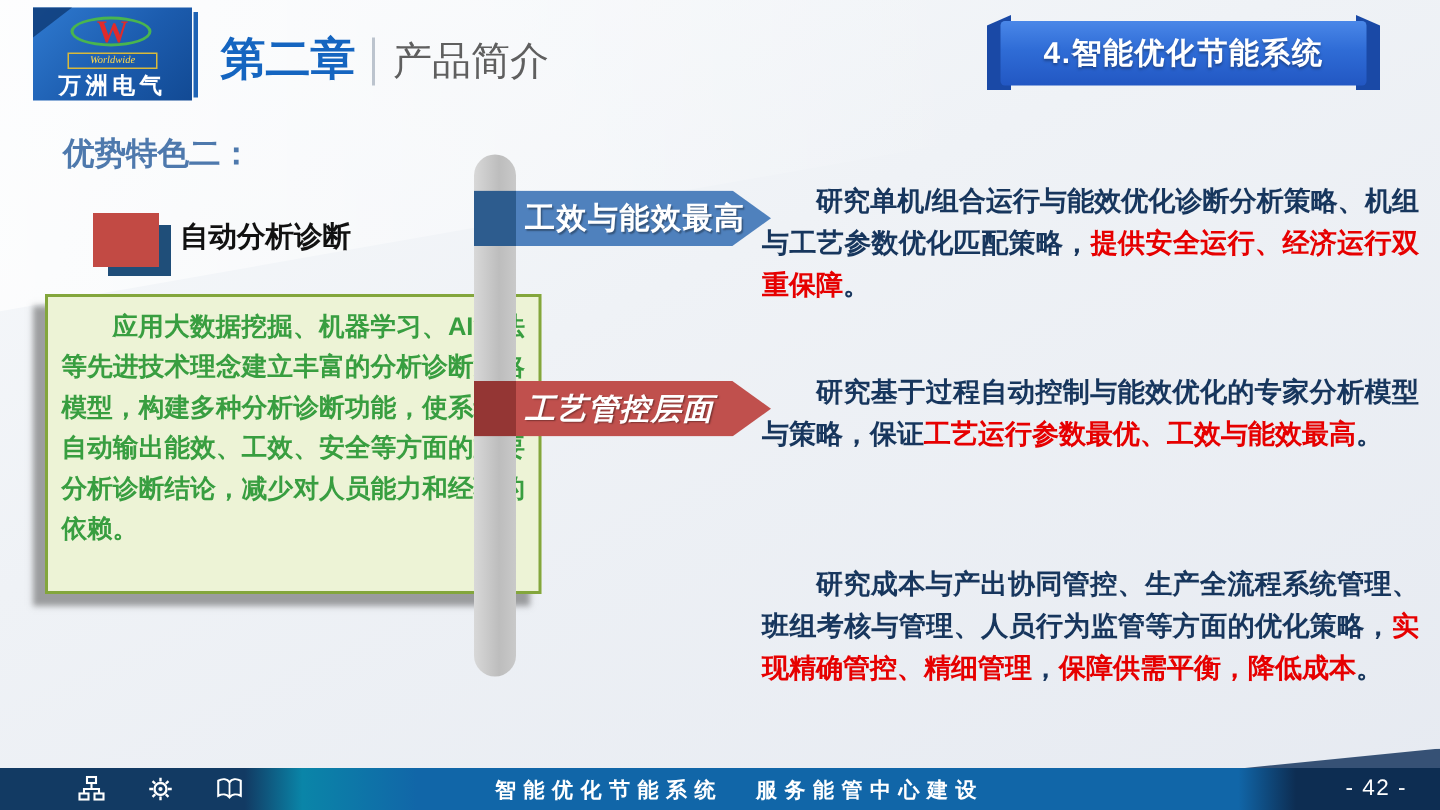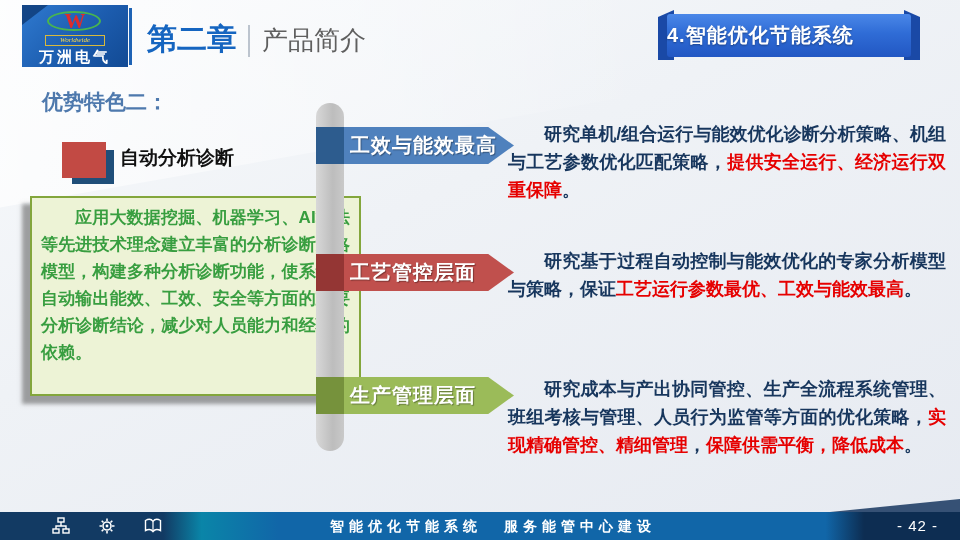--- a/index.html
+++ b/index.html
@@ -33,21 +33,21 @@
   .title-divider { position:absolute; left:248px; top:25px; width:2px; height:32px; background:#bcc4ce; }
   .section-title { position:absolute; left:262px; top:23px; font-size:26px; color:#5f5f5f; }
 
   
   .badge { position:absolute; left:658px; top:10px; width:262px; height:50px; }
   .badge-side { position:absolute; top:0; bottom:0; width:16px; background:#1a49a6; }
   .badge-side.left  { left:0;  clip-path:polygon(0 14%,100% 0,100% 100%,0 100%); }
   .badge-side.right { right:0; clip-path:polygon(0 0,100% 14%,100% 100%,0 100%); }
   .badge-face { position:absolute; left:9px; right:9px; top:4px; bottom:3px; border-radius:3px;
           background:linear-gradient(180deg,#4a87e8 0%,#2f6cd6 45%,#2257c3 100%);
-          display:flex; align-items:center; }
+          display:flex; align-items:center; justify-content:center; }
   .badge-label { font-size:20px; font-weight:bold; color:#ffffff; letter-spacing:1px;
           text-shadow:0 1px 2px rgba(0,0,0,.35); }
 
   
   .feature-label { position:absolute; left:42px; top:88px; font-size:21px; font-weight:bold; color:#4e79ad; }
   .bullet-back  { position:absolute; left:72px; top:150px; width:42px; height:34px; background:#1f4e79; }
   .bullet-front { position:absolute; left:62px; top:142px; width:44px; height:36px; background:#c24a44; }
   .feature-title { position:absolute; left:120px; top:145px; font-size:19px; font-weight:bold; color:#111111; }
 
   .green-box { position:absolute; left:30px; top:196px; width:331px; height:200px;
@@ -59,21 +59,21 @@
   
   .vbar { position:absolute; left:316px; top:103px; width:28px; height:348px; border-radius:14px;
           background:linear-gradient(90deg,#d8d8d8 0%,#bdbdbd 60%,#c9c9c9 100%); }
 
   .arrow { position:absolute; left:316px; width:198px; height:37px;
           clip-path:polygon(0 0,87% 0,100% 50%,87% 100%,0 100%);
           display:flex; align-items:center; padding-left:34px;
           font-size:20px; font-weight:bold; color:#ffffff; letter-spacing:1px;
           text-shadow:1px 1px 1px rgba(0,0,0,.35); }
   .arrow.blue  { top:127px; background:linear-gradient(90deg,#2d5c8e 0 28px,#4f81bd 28px); }
-  .arrow.red   { top:254px; background:linear-gradient(90deg,#943634 0 28px,#c0504d 28px); }
+  .arrow.red   { top:254px; background:linear-gradient(90deg,#943634 0 28px,#c0504d 28px);font-style:italic; }
   .arrow.green { top:377px; background:linear-gradient(90deg,#76923c 0 28px,#9bbb59 28px); }
 
   
   .layer-text { position:absolute; left:508px; width:438px; font-size:18px; font-weight:bold;
           line-height:28px; text-indent:2em; text-align:justify; }
   .layer-text.t1 { top:120px; }
   .layer-text.t2 { top:247px; }
   .layer-text.t3 { top:375px; }
   .seg-blue { color:#17365d; }
   .seg-red  { color:#e60000; }
@@ -122,21 +122,20 @@
   <div class="feature-label">优势特色二：</div>
   <div class="bullet-back"></div>
   <div class="bullet-front"></div>
   <div class="feature-title">自动分析诊断</div>
 
   <div class="green-box">应用大数据挖掘、机器学习、AI算法等先进技术理念建立丰富的分析诊断策略模型，构建多种分析诊断功能，使系统能自动输出能效、工效、安全等方面的重要分析诊断结论，减少对人员能力和经验的依赖。</div>
 
   <div class="vbar"></div>
   <div class="arrow blue">工效与能效最高</div>
   <div class="arrow red">工艺管控层面</div>
-  <div class="arrow green">生产管理层面</div>
 
   <p class="layer-text t1"><span class="seg-blue">研究单机/组合运行与能效优化诊断分析策略、机组与工艺参数优化匹配策略，</span><span class="seg-red">提供安全运行、经济运行双重保障</span><span class="seg-blue">。</span></p>
   <p class="layer-text t3"><span class="seg-blue">研究成本与产出协同管控、生产全流程系统管理、班组考核与管理、人员行为监管等方面的优化策略，</span><span class="seg-red">实现精确管控、精细管理</span><span class="seg-blue">，</span><span class="seg-red">保障供需平衡，降低成本</span><span class="seg-blue">。</span></p>
   <p class="layer-text t2"><span class="seg-blue">研究基于过程自动控制与能效优化的专家分析模型与策略，保证</span><span class="seg-red">工艺运行参数最优、工效与能效最高</span><span class="seg-blue">。</span></p>
 
   <div class="footer-corner"></div>
   <div class="footer">
     <div class="footer-icons">
       <svg class="footer-icon" viewBox="0 0 18 18">
         <rect x="6" y="1" width="6" height="4" fill="none" stroke="#ffffff" stroke-width="1.4"></rect>

